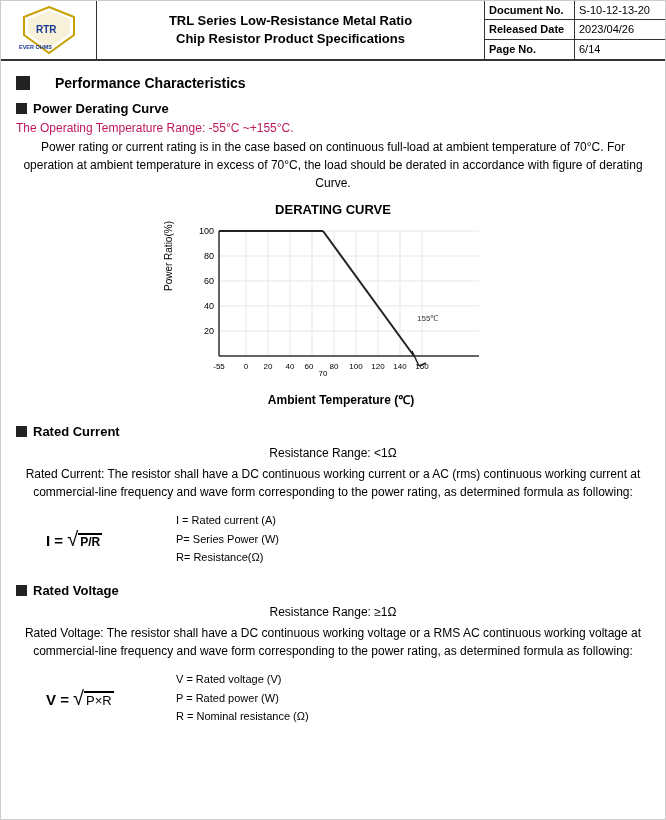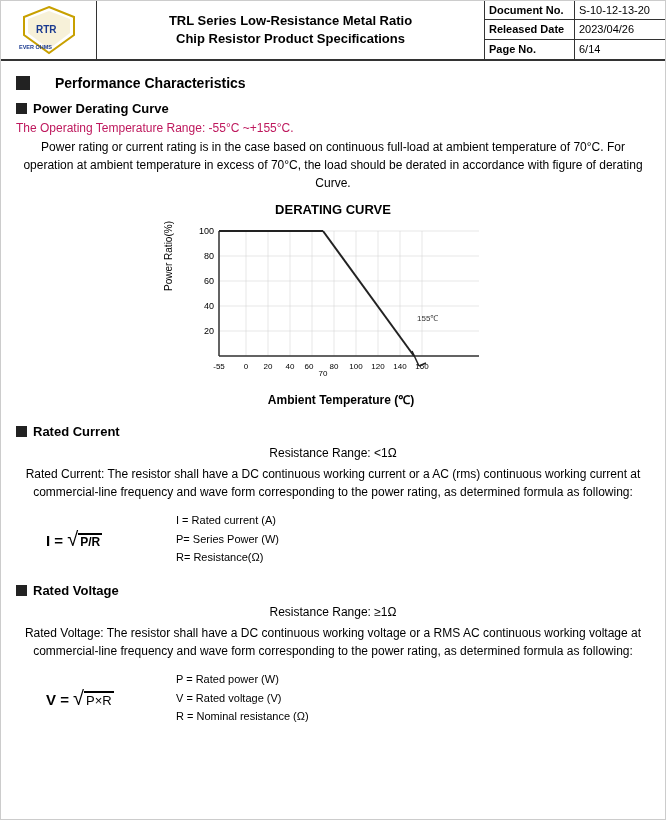--- a/index.html
+++ b/index.html
@@ -336,21 +336,21 @@
       <div class="text-normal">Resistance Range: ≥1Ω</div>
       <div class="text-normal">Rated Voltage: The resistor shall have a DC continuous working voltage or a RMS AC continuous working voltage at commercial-line frequency and wave form corresponding to the power rating, as determined formula as following:</div>
 
       <div class="formula-block">
         <div class="formula-main">
           
           <span style="font-weight:bold; font-size:15px;">V = </span>
           <span style="font-size:20px; font-weight:normal;">√</span><span style="border-top:2px solid #000; padding: 0 2px; font-size:13px; font-weight:normal;">P×R</span>
         </div>
         <div class="formula-defs">
+          <div>V = Rated voltage (V)</div>
           <div>P = Rated power (W)</div>
-          <div>V = Rated voltage (V)</div>
           <div>R = Nominal resistance (Ω)</div>
         </div>
       </div>
     </div>
 
   </div>
 </div>
 
 </body></html>

